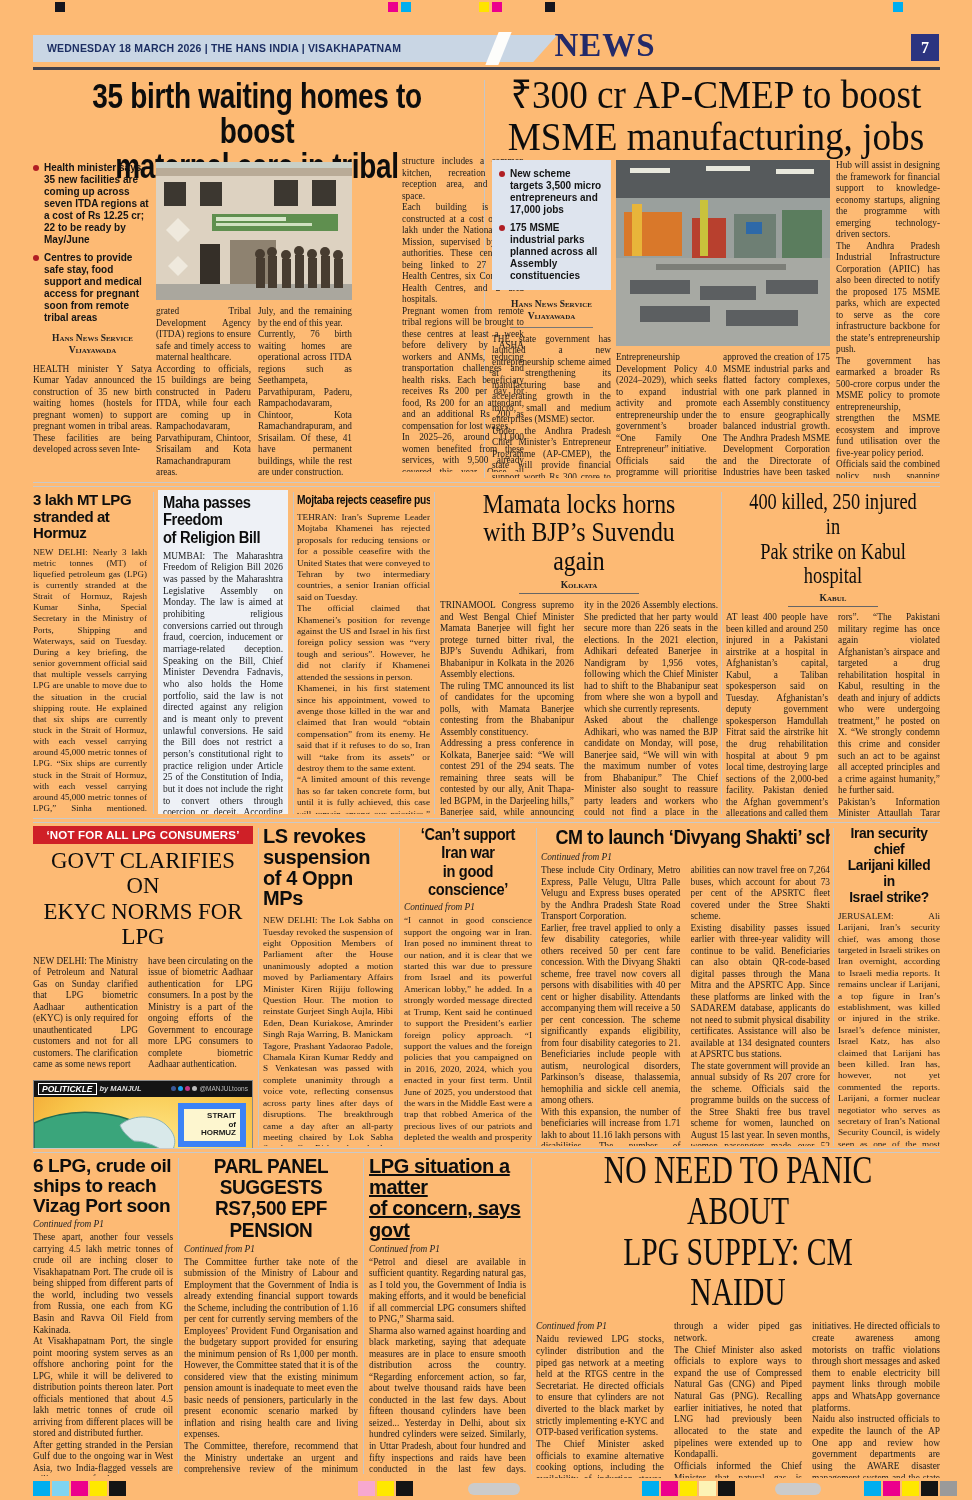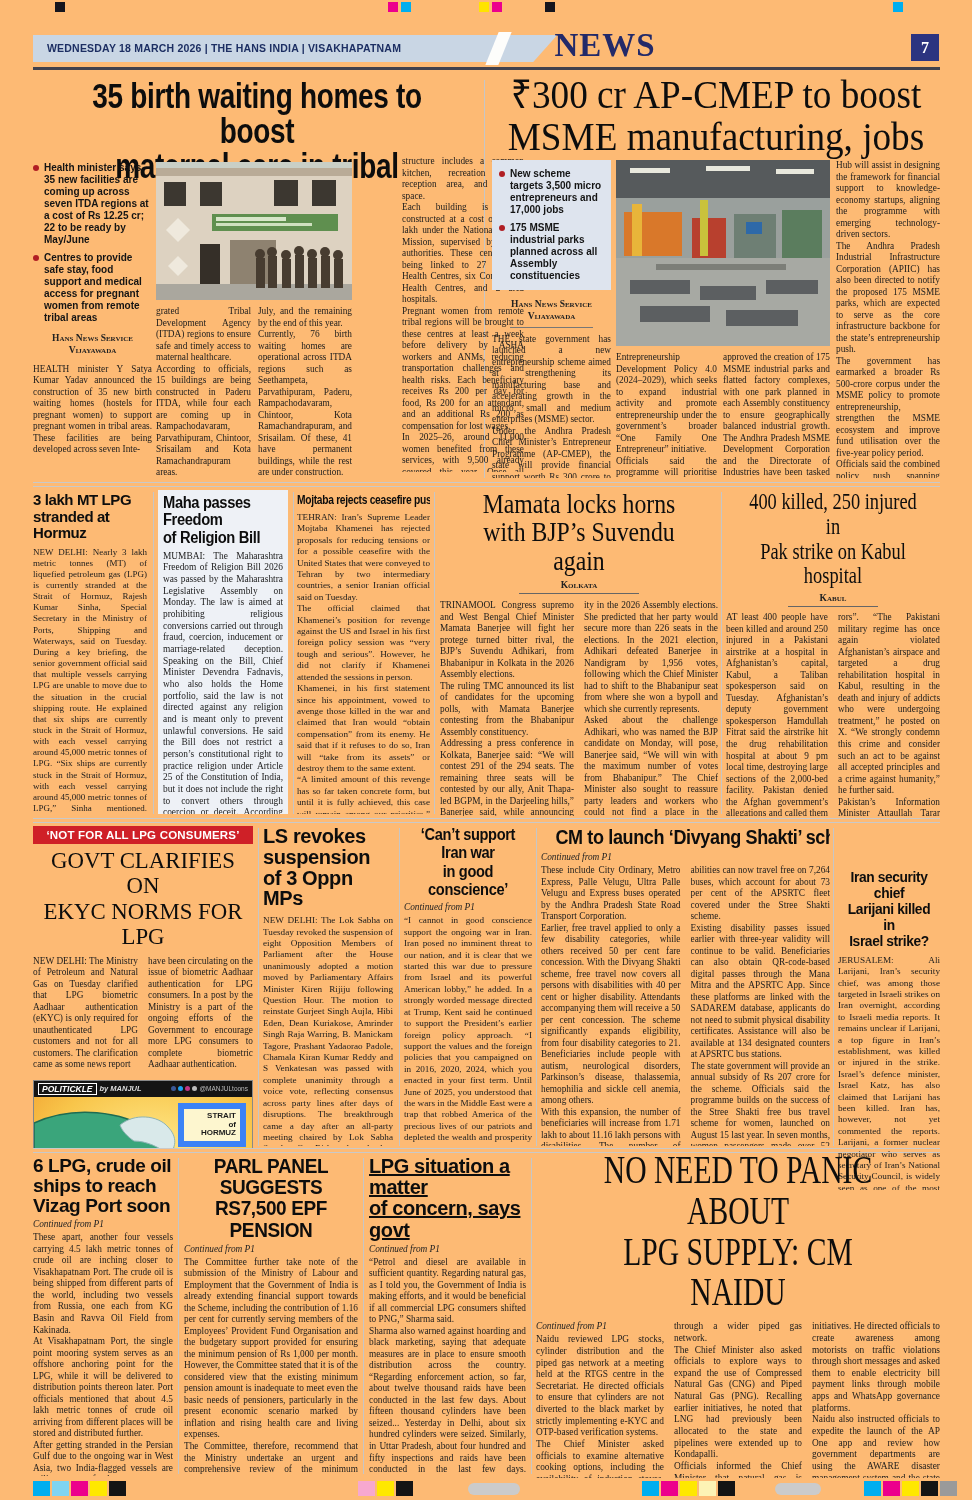--- a/index.html
+++ b/index.html
@@ -86,21 +86,21 @@
 maternal care in tribal areas</div>
   </div>
 
   <div class="abs" style="left:33px;top:162px;width:119px;height:318px;overflow:hidden;">
     <div class="bullet">
         <span class="dot"></span>
         <span class="btxt">Health minister says 35 new facilities are coming up across seven ITDA regions at a cost of Rs 12.25 cr; 22 to be ready by May/June</span>
       </div>
     <div class="bullet">
         <span class="dot"></span>
-        <span class="btxt">Centres to provide safe stay, food support and medical access for pregnant women from remote tribal areas</span>
+        <span class="btxt">Centres to provide safe stay, food support and medical access for pregnant soon from remote tribal areas</span>
       </div>
     <div style="margin-top:8px;">
       <div class="byline">Hans News Service</div>
       <div class="byline">Vijayawada</div>
     </div>
     <div class="body" style="margin-top:7px;">HEALTH minister Y Satya Kumar Yadav announced the construction of 35 new birth waiting homes (hostels for pregnant women) to support pregnant women in tribal areas. These facilities are being developed across seven Inte-</div>
   </div>
 
   <div class="abs" style="left:156px;top:162px;width:196px;height:138px;">
     <svg width="196" height="138" viewBox="0 0 196 138">
@@ -269,21 +269,21 @@
   <div class="abs vdiv" style="left:258px;top:828px;height:318px;"></div>
   <div class="abs vdiv" style="left:399px;top:828px;height:318px;"></div>
   <div class="abs vdiv" style="left:536px;top:828px;height:318px;"></div>
   <div class="abs vdiv" style="left:833px;top:828px;height:318px;"></div>
 
   <div class="abs" style="left:33px;top:826px;width:220px;height:322px;overflow:hidden;">
     <div class="kicker">‘NOT FOR ALL LPG CONSUMERS’</div>
     <div class="h-serif-n pre" style="font-size:24px;line-height:1.06;text-align:center;margin-top:4px;transform:scaleX(.95);transform-origin:50% 0;">GOVT CLARIFIES ON
 EKYC NORMS FOR LPG</div>
     <div class="cols2" style="margin-top:6px;height:118px;overflow:hidden;">
-      <div class="col body">NEW DELHI: The Ministry of Petroleum and Natural Gas on Tuesday clarified that LPG biometric Aadhaar authentication (eKYC) is only required for unauthenticated LPG customers and not for all customers. The clarification came as some news report</div>
+      <div class="col body">NEW DELHI: The Ministry of Petroleum and Natural Gas on Sunday clarified that LPG biometric Aadhaar authentication (eKYC) is only required for unauthenticated LPG customers and not for all customers. The clarification came as some news report</div>
       <div class="col body">have been circulating on the issue of biometric Aadhaar authentication for LPG consumers. In a post by the Ministry is a part of the ongoing efforts of the Government to encourage more LPG consumers to complete biometric Aadhaar authentication.</div>
     </div>
 
     <div style="margin-top:6px;border:1px solid #888;">
       <div class="ct-head">
         <span style="display:flex;align-items:center;font-style:italic;">
           <span class="ct-title">POLITICKLE</span>
           <span class="ct-by">by MANJUL</span>
         </span>
         <span style="display:flex;align-items:center;gap:2px;">
@@ -316,21 +316,21 @@
         <div class="ct-sign" style="right:6px;top:6px;width:48px;">STRAIT
 of
 HORMUZ</div>
       </div>
     </div>
   </div>
 
   <div class="abs" style="left:263px;top:826px;width:130px;height:320px;overflow:hidden;">
     <div class="h-sans pre" style="font-size:20px;line-height:1.04;">LS revokes
 suspension
-of 3 Oppn MPs</div>
+of 4 Oppn MPs</div>
     <div class="body" style="margin-top:6px;font-size:9.2px;">NEW DELHI: The Lok Sabha on Tuesday revoked the suspension of eight Opposition Members of Parliament after the House unanimously adopted a motion moved by Parliamentary Affairs Minister Kiren Rijiju following Question Hour. The motion to reinstate Gurjeet Singh Aujla, Hibi Eden, Dean Kuriakose, Amrinder Singh Raja Warring, B. Manickam Tagore, Prashant Yadaorao Padole, Chamala Kiran Kumar Reddy and S Venkatesan was passed with complete unanimity through a voice vote, reflecting consensus across party lines after days of disruptions. The breakthrough came a day after an all-party meeting chaired by Lok Sabha Speaker Om Birla, where leaders from both the government and the Opposition agreed to resolve the impasse and restore normal functioning of the House during the ongoing Budget session.</div>
   </div>
 
   <div class="abs" style="left:404px;top:826px;width:128px;height:320px;overflow:hidden;">
     <div class="h-sans pre" style="font-size:17px;line-height:1.08;text-align:center;transform:scaleX(.86);transform-origin:50% 0;">‘Can’t support Iran war
 in good conscience’</div>
     <div class="contin">Continued from P1</div>
     <div class="body" style="font-size:9.2px;">“I cannot in good conscience support the ongoing war in Iran. Iran posed no imminent threat to our nation, and it is clear that we started this war due to pressure from Israel and its powerful American lobby,” he added. In a strongly worded message directed at Trump, Kent said he continued to support the President’s earlier foreign policy approach. “I support the values and the foreign policies that you campaigned on in 2016, 2020, 2024, which you enacted in your first term. Until June of 2025, you understood that the wars in the Middle East were a trap that robbed America of the precious lives of our patriots and depleted the wealth and prosperity of our nation.” “In your first administration, you understood better than any modern President how to decisively apply military power without getting us drawn into never-ending wars. You demonstrated this by killing Qasam Solamani and by defeating ISIS,” he added. Kent alleged that the current conflict was driven in part by external pressure and a coordinated misinformation campaign.</div>
   </div>
 
@@ -340,21 +340,21 @@
     <div class="cols2">
       <div class="col body">These include City Ordinary, Metro Express, Palle Velugu, Ultra Palle Velugu and Express buses operated by the Andhra Pradesh State Road Transport Corporation.
 Earlier, free travel applied to only a few disability categories, while others received 50 per cent fare concession. With the Divyang Shakti scheme, free travel now covers all persons with disabilities with 40 per cent or higher disability. Attendants accompanying them will receive a 50 per cent concession. The scheme significantly expands eligibility, from four disability categories to 21. Beneficiaries include people with autism, neurological disorders, Parkinson’s disease, thalassemia, hemophilia and sickle cell anemia, among others.
 With this expansion, the number of beneficiaries will increase from 1.71 lakh to about 11.16 lakh persons with disabilities. The number of attendants eligible for concession will rise from 33,800 to 1.6 lakh. Overall, the total beneficiaries will grow from 2.05 lakh to about 12.76 lakh. People with dis-</div>
       <div class="col body">abilities can now travel free on 7,264 buses, which account for about 73 per cent of the APSRTC fleet covered under the Stree Shakti scheme.
 Existing disability passes issued earlier with three-year validity will continue to be valid. Beneficiaries can also obtain QR-code-based digital passes through the Mana Mitra and the APSRTC App. Since these platforms are linked with the SADAREM database, applicants do not need to submit physical disability certificates. Assistance will also be available at 134 designated counters at APSRTC bus stations.
 The state government will provide an annual subsidy of Rs 207 crore for the scheme. Officials said the programme builds on the success of the Stree Shakti free bus travel scheme for women, launched on August 15 last year. In seven months, women passengers made over 52 crore free journeys, with the government spending Rs 1,826 crore. On average, 24.38 lakh women travel daily, accounting for 63 out of every 100 passengers on RTC buses.</div>
     </div>
   </div>
 
-  <div class="abs" style="left:838px;top:870px;width:102px;height:320px;overflow:hidden;">
+  <div class="abs" style="left:838px;top:826px;width:102px;height:320px;overflow:hidden;">
     <div class="h-sans pre" style="font-size:14.5px;line-height:1.1;text-align:center;transform:scaleX(.95);transform-origin:50% 0;">Iran security chief
 Larijani killed in
 Israel strike?</div>
     <div class="body" style="margin-top:5px;font-size:9.2px;">JERUSALEM: Ali Larijani, Iran’s security chief, was among those targeted in Israeli strikes on Iran overnight, according to Israeli media reports. It remains unclear if Larijani, a top figure in Iran’s establishment, was killed or injured in the strike. Israel’s defence minister, Israel Katz, has also claimed that Larijani has been killed. Iran has, however, not yet commented the reports. Larijani, a former nuclear negotiator who serves as secretary of Iran’s National Security Council, is widely seen as one of the most influential figures in Iran’s power structure. If his death is confirmed, Larijani would be the most senior Iranian official to be killed after the Supreme Leader, Ayatollah Ali Khamenei, who died on the first day of the war.</div>
   </div>
 
   <div class="abs hsep" style="left:33px;top:1148px;width:907px;"></div>
 
   <div class="abs vdiv" style="left:178px;top:1158px;height:316px;"></div>
   <div class="abs vdiv" style="left:363px;top:1158px;height:316px;"></div>

